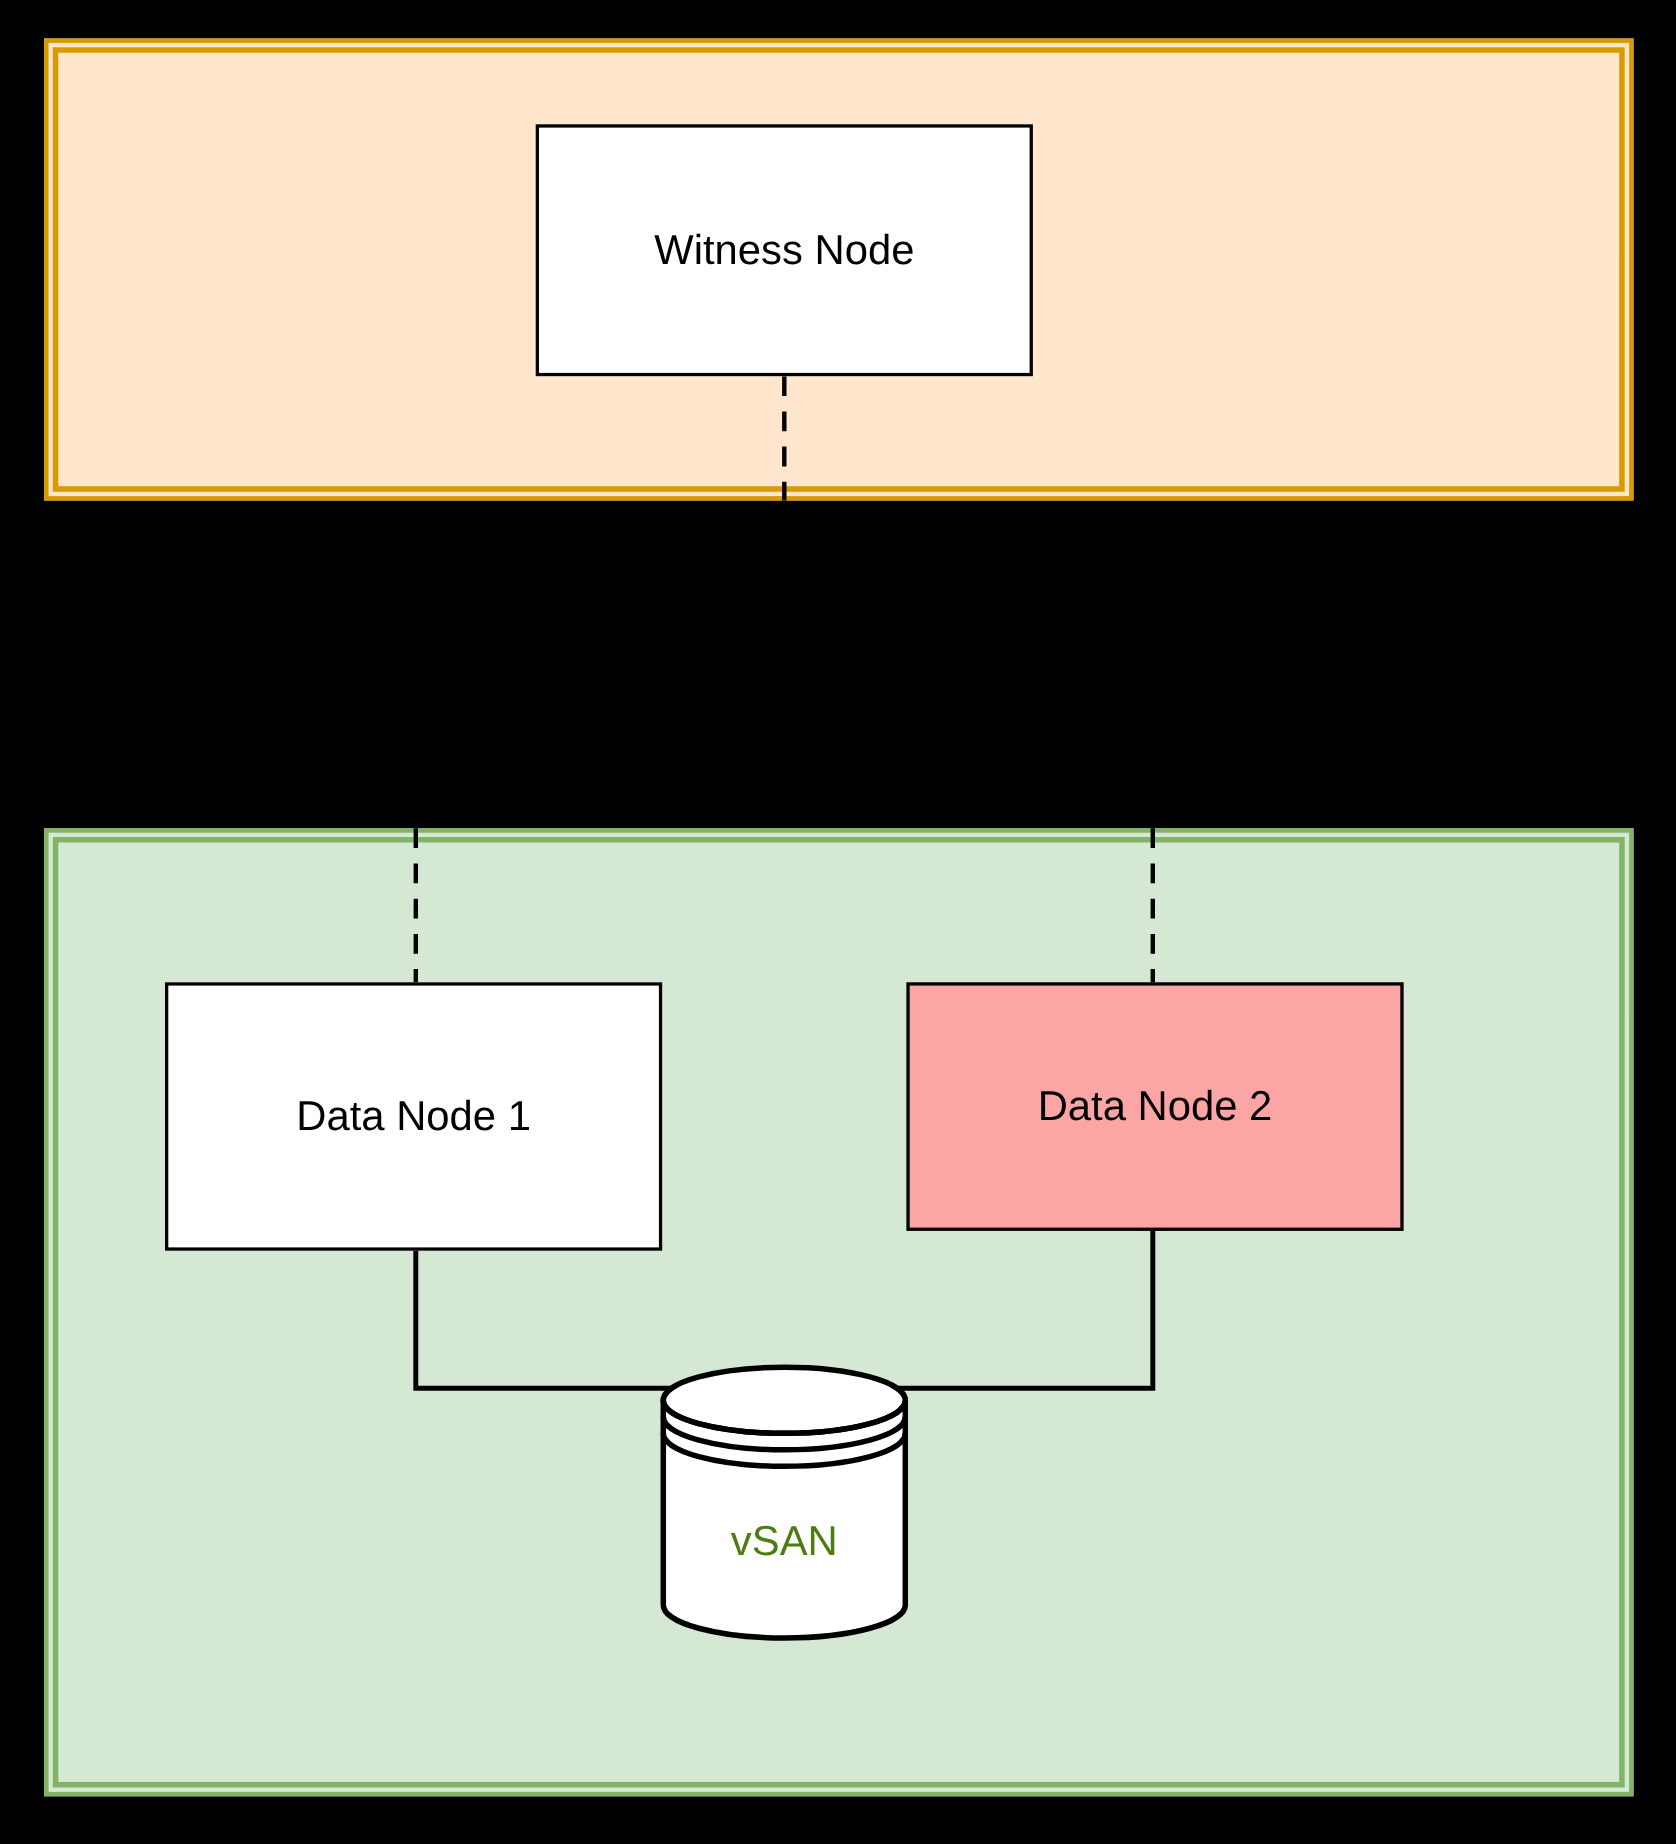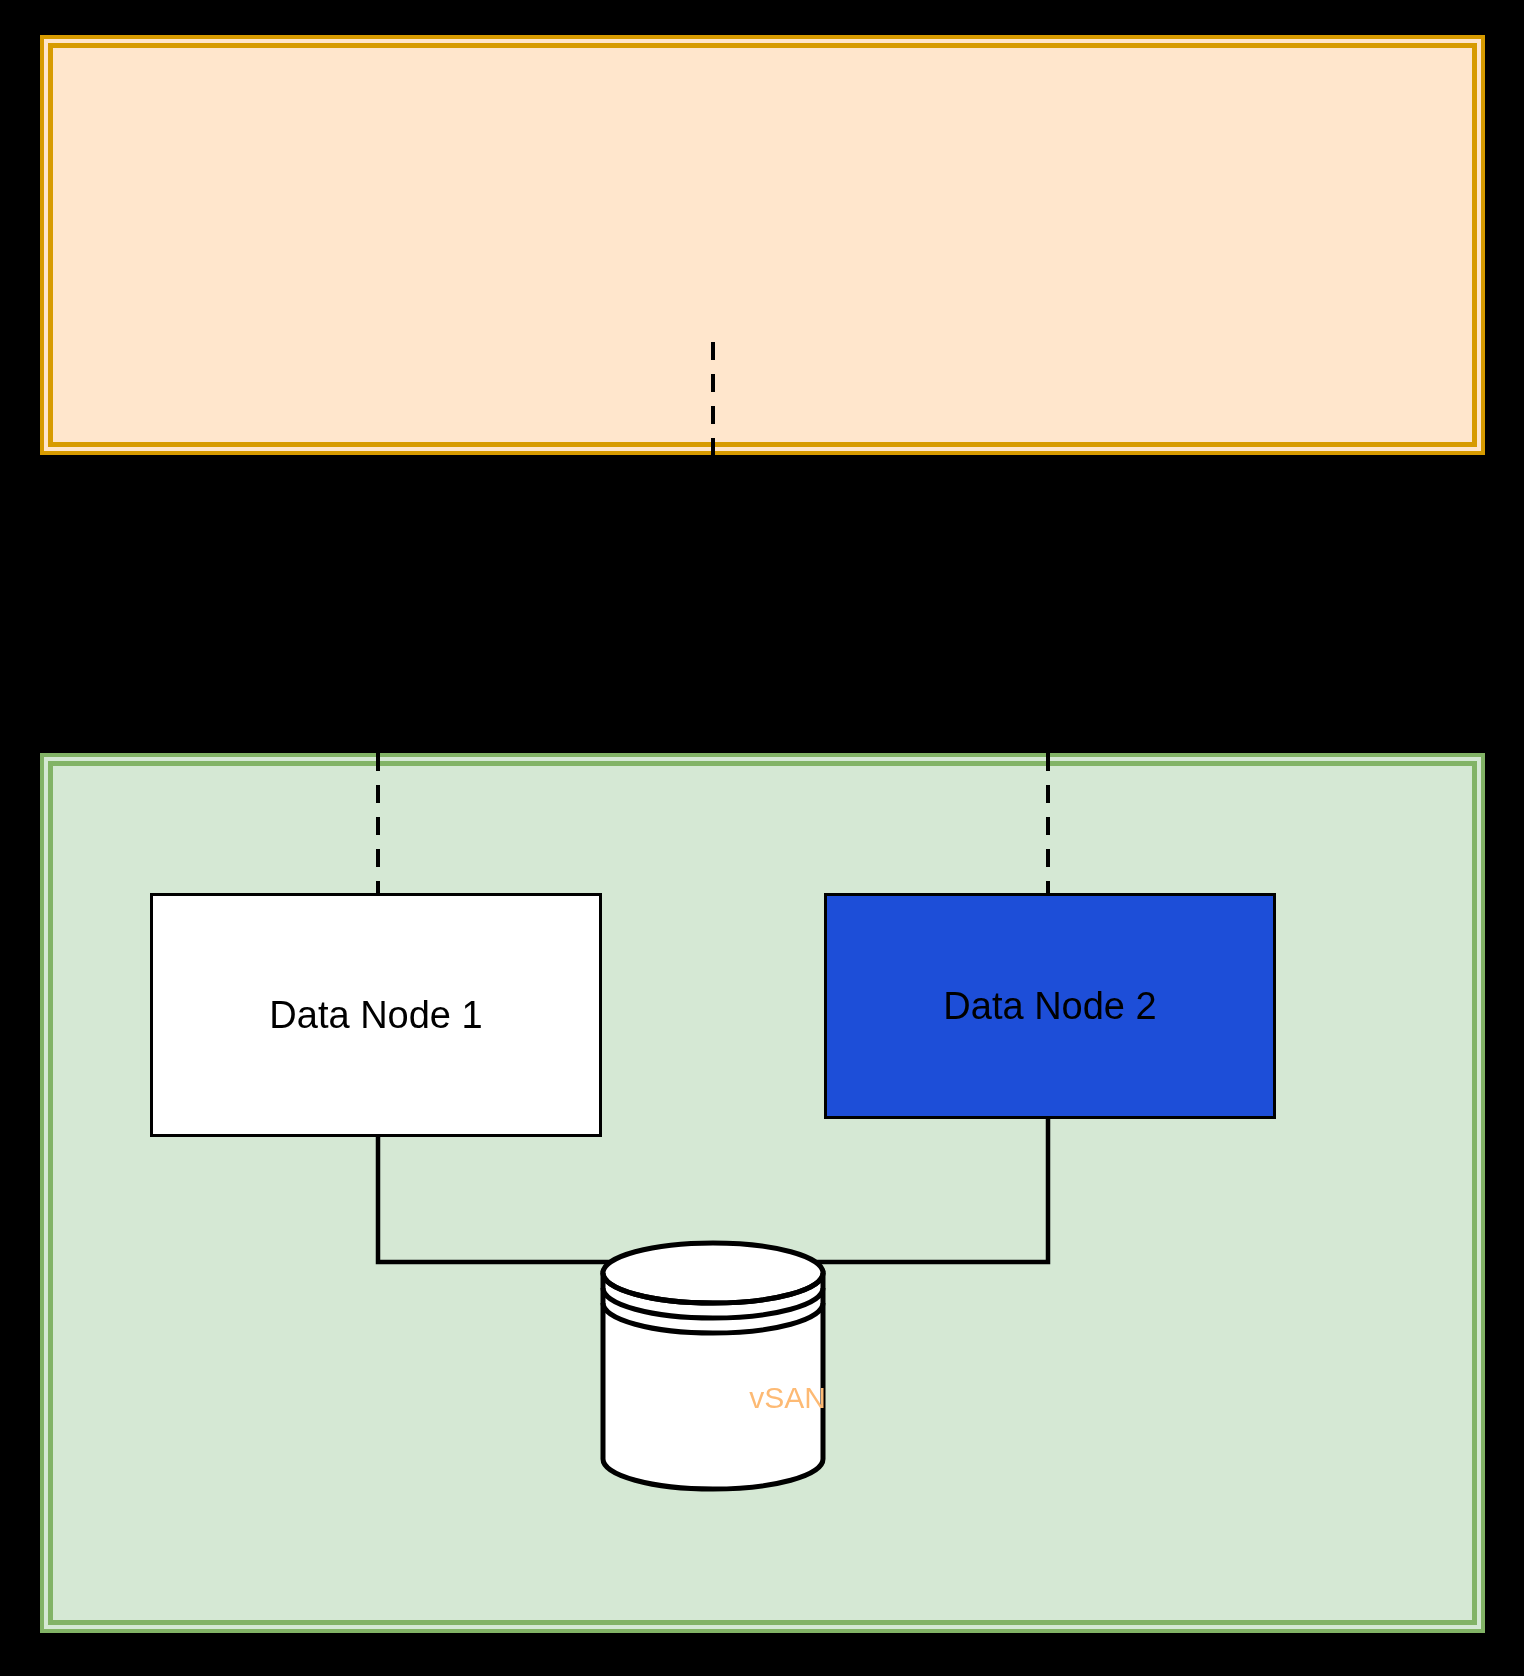--- a/index.html
+++ b/index.html
@@ -41,23 +41,23 @@
   .node-label {
     font-size: 38px;
     color: #000000;
     line-height: 1;
     letter-spacing: 0px;
     white-space: nowrap;
   }
   .cyl-label {
     position: absolute;
     width: 100%;
-    text-align: right;
-    font-size: 30px;
-    color: #fdba74;
+    text-align: center;
+    font-size: 38px;
+    color: #4d7c0f;
     white-space: nowrap;
   }
   .cylinder-wrap {
     position: absolute;
   }
 </style>
 </head>
 <body>
 
 <div id="stage">
@@ -69,26 +69,29 @@
   <svg class="layer" viewBox="0 0 1524 1676" preserveAspectRatio="none">
 
     <path id="edge-w-d1" fill="none" stroke="#000000" stroke-width="4" stroke-dasharray="18,14" d="M 713 342 L 713 455"></path>
     <path id="edge-w-d1b" fill="none" stroke="#000000" stroke-width="4" stroke-dasharray="18,14" d="M 378 753 L 378 900"></path>
     <path id="edge-w-d2b" fill="none" stroke="#000000" stroke-width="4" stroke-dasharray="18,14" d="M 1048 753 L 1048 900"></path>
 
     <path id="edge-d1-vsan" fill="none" stroke="#000000" stroke-width="4.5" stroke-linecap="square" d="M 378 1119 L 378 1262 L 1048 1262 L 1048 1119"></path>
     <path id="edge-bus-vsan" fill="none" stroke="#000000" stroke-width="4.5" stroke-linecap="square" d="M 713 1262 L 713 1300"></path>
   </svg>
 
+  <div class="node-box" id="box-witness" style="left: 487px; top: 113px; width: 452px; height: 229px; background: rgb(255, 255, 255); border-color: rgb(0, 0, 0);">
+    <span class="node-label">Witness Node</span>
+  </div>
 
   <div class="node-box" id="box-data1" style="left: 150px; top: 893px; width: 452px; height: 244px; background: rgb(255, 255, 255); border-color: rgb(0, 0, 0);">
     <span class="node-label">Data Node 1</span>
   </div>
 
-  <div class="node-box" id="box-data2" style="left: 824px; top: 893px; width: 452px; height: 226px; background: #1d4ed8; border-color: rgb(0, 0, 0);">
+  <div class="node-box" id="box-data2" style="left: 824px; top: 893px; width: 452px; height: 226px; background: #fca5a5; border-color: rgb(0, 0, 0);">
     <span class="node-label">Data Node 2</span>
   </div>
 
   <div class="cylinder-wrap" id="cyl-vsan" style="left: 600px; top: 1240px; width: 226px; height: 252px;">
     <svg id="cyl-svg" viewBox="0 0 226 252" preserveAspectRatio="none" style="position:absolute;left:0;top:0;" width="226" height="252">
 
       <path d="M 3 33 L 3 219 A 110 30 0 0 0 223 219 L 223 33 Z" fill="#FFFFFF" stroke="#000000" stroke-width="5"></path>
 
       <ellipse cx="113" cy="33" rx="110" ry="30" fill="#FFFFFF" stroke="#000000" stroke-width="5"></ellipse>
       <path d="M 3 33 A 110 30 0 0 0 223 33" fill="none" stroke="#000000" stroke-width="5"></path>

